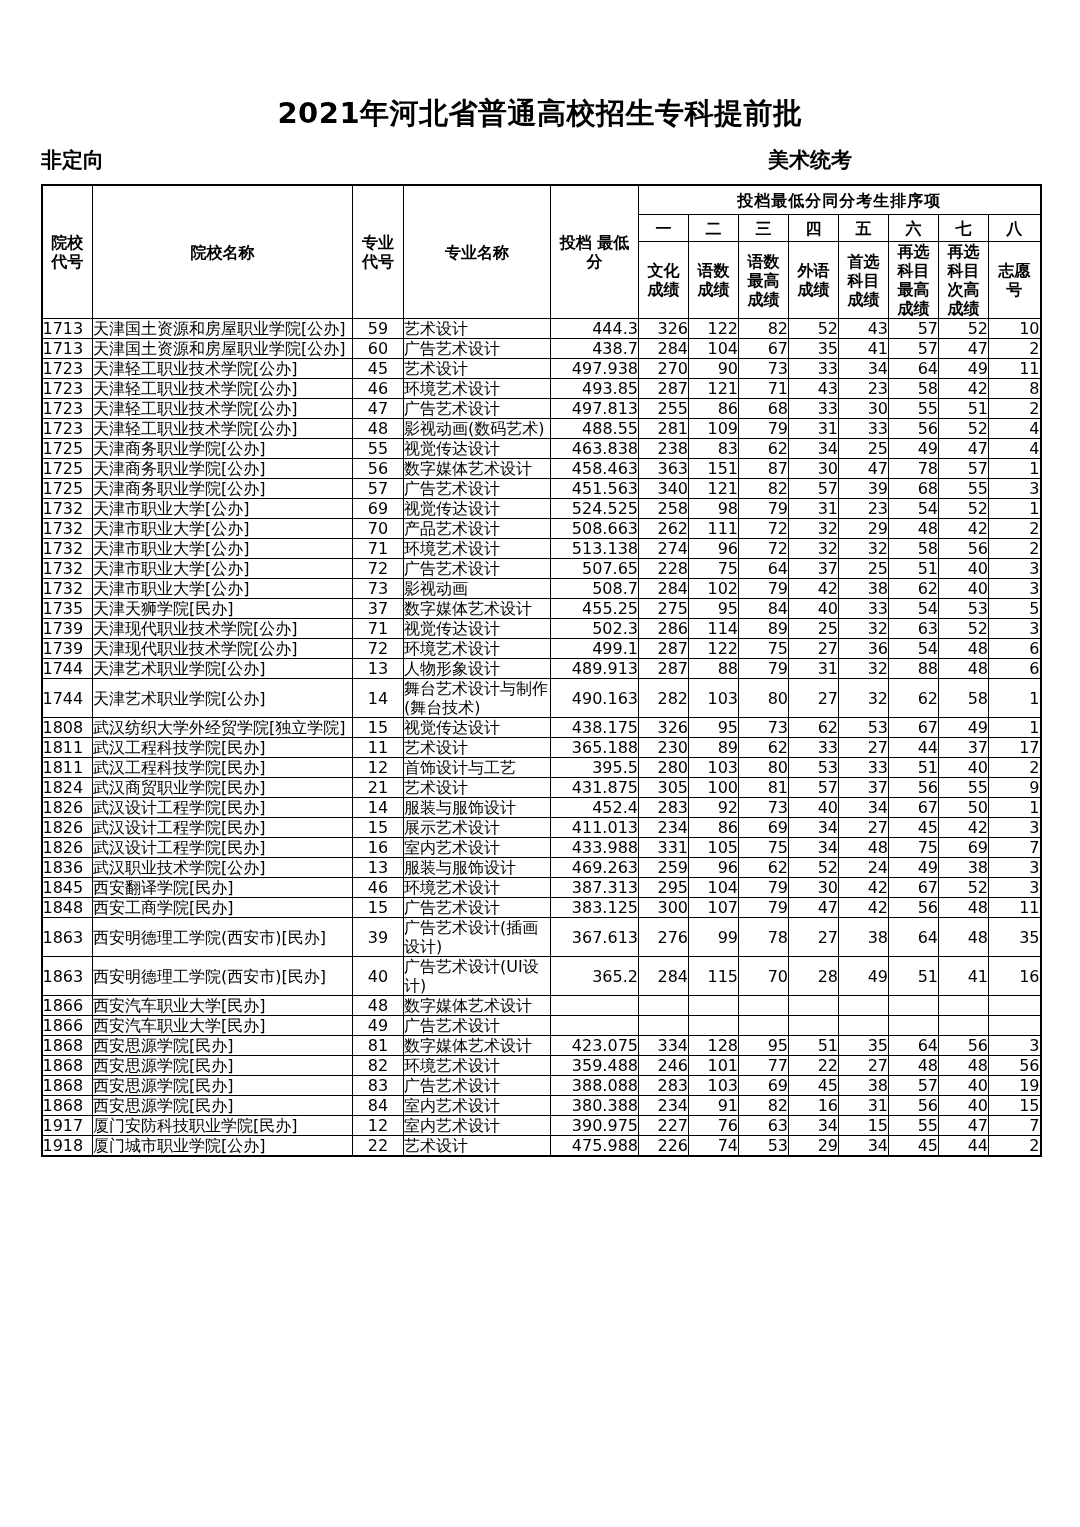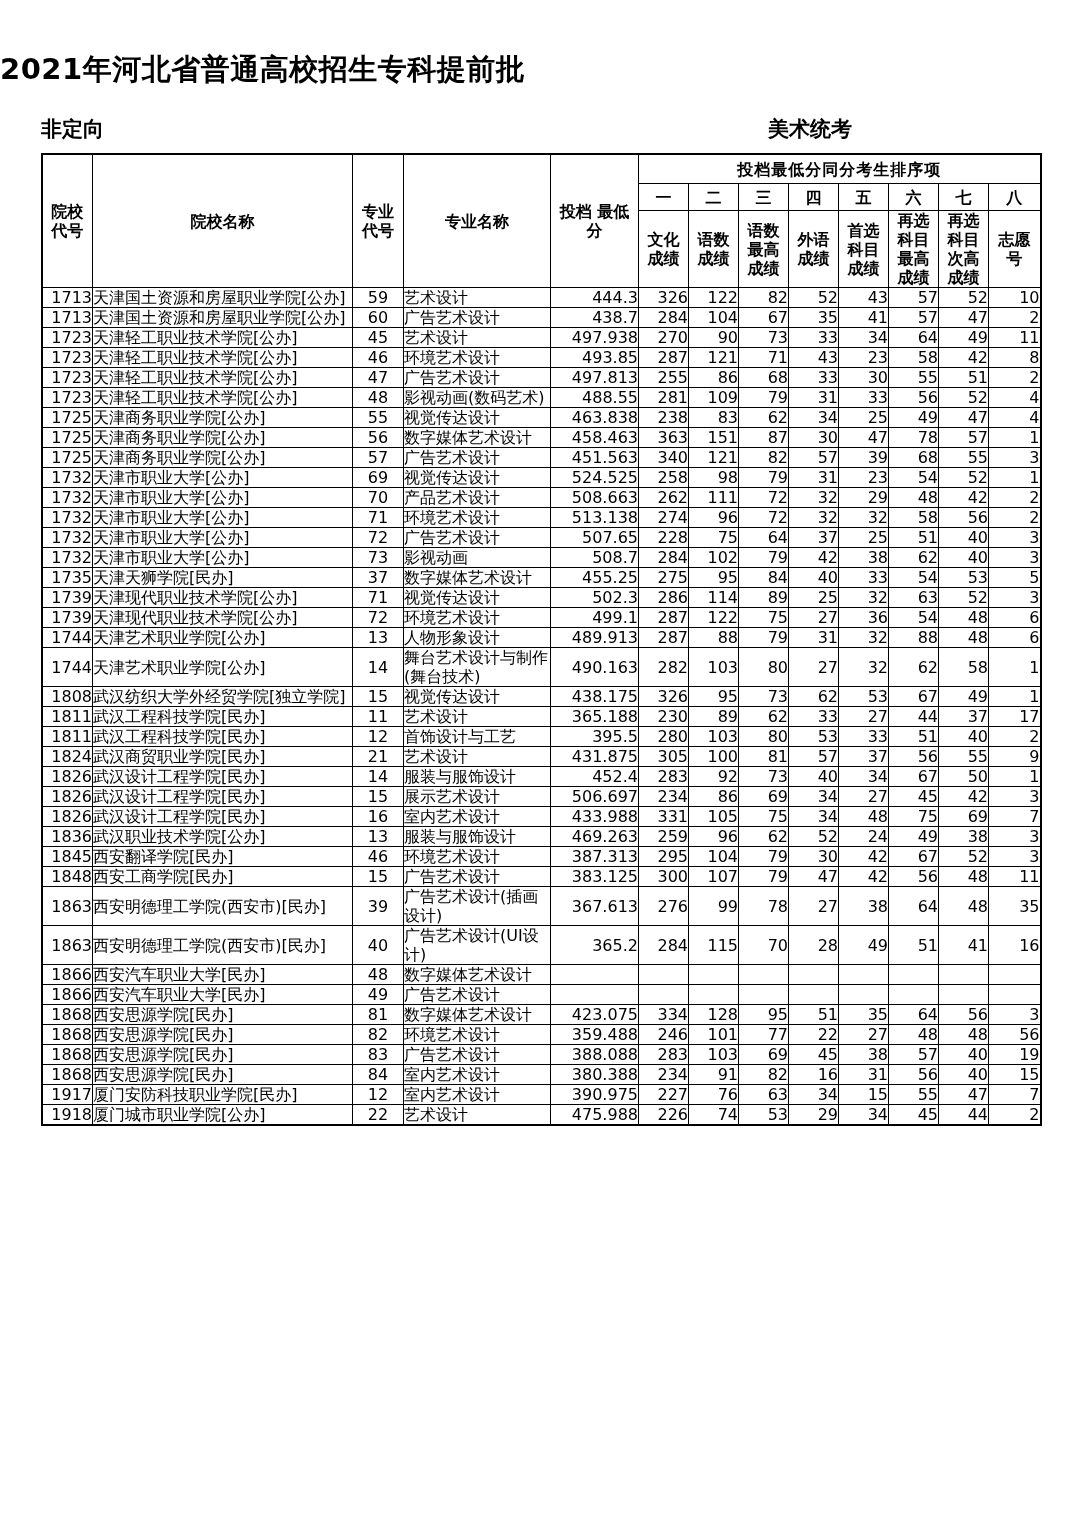--- a/index.html
+++ b/index.html
@@ -16,33 +16,35 @@
   }
   .page {
     position: relative;
     width: 1080px;
     height: 1527px;
     box-sizing: border-box;
   }
 
   
   .title-block {
-    padding-top: 50px;
+    padding-top: 66px;
+    text-align: center;
+    margin-top: 28px;
   }
   .title-line {
     font-size: 29px;
     font-weight: bold;
     line-height: 38px;
     letter-spacing: 0.5px;
   }
 
   
   .subhead {
     position: relative;
-    margin-top: 27px;
+    margin-top: 14px;
     height: 32px;
     padding: 0 41px;
   }
   .subhead .left {
     position: absolute;
     left: 41px;
     top: 0;
     font-size: 21px;
     font-weight: bold;
   }
@@ -99,21 +101,21 @@
   }
   .hdr-sub {
     font-size: 16px;
     font-weight: bold;
     line-height: 18px;
     padding: 3px 0;
   }
   .hdr-sub span { display: block; }
 
   td.c-code {
-    text-align: right;
+    text-align: left;
     font-size: 18px;
     padding: 1px 2px;
   }
   td.c-name {
     text-align: left;
     font-size: 18px;
     padding: 1px 3px;
   }
   td.c-major-code {
     text-align: center;
@@ -614,21 +616,21 @@
             <td class="c-num">34</td>
             <td class="c-num">67</td>
             <td class="c-num">50</td>
             <td class="c-num">1</td>
           </tr>
           <tr>
             <td class="c-code">1826</td>
             <td class="c-name">武汉设计工程学院[民办]</td>
             <td class="c-major-code">15</td>
             <td class="c-major">展示艺术设计</td>
-            <td class="c-score">506.697</td>
+            <td class="c-score">411.013</td>
             <td class="c-num">234</td>
             <td class="c-num">86</td>
             <td class="c-num">69</td>
             <td class="c-num">34</td>
             <td class="c-num">27</td>
             <td class="c-num">45</td>
             <td class="c-num">42</td>
             <td class="c-num">3</td>
           </tr>
           <tr>

